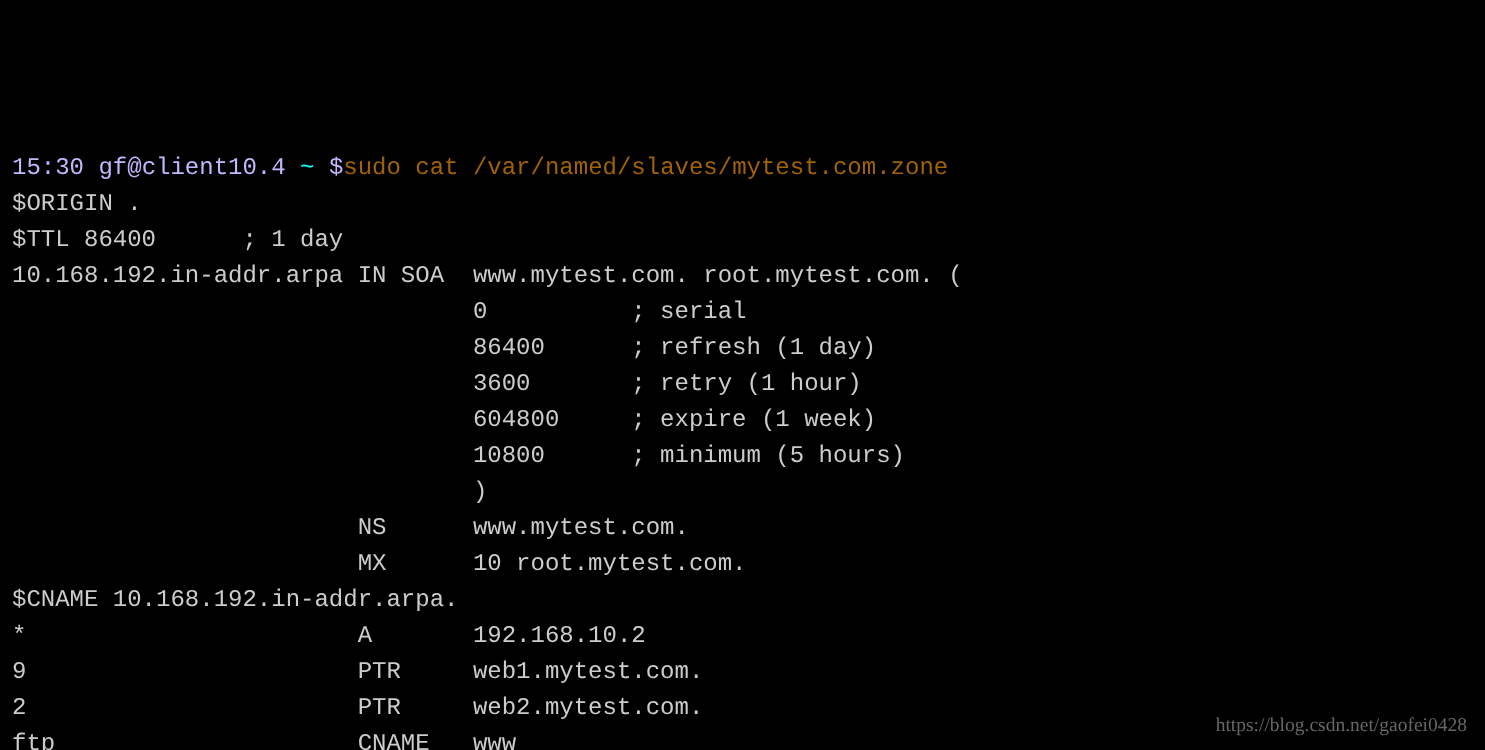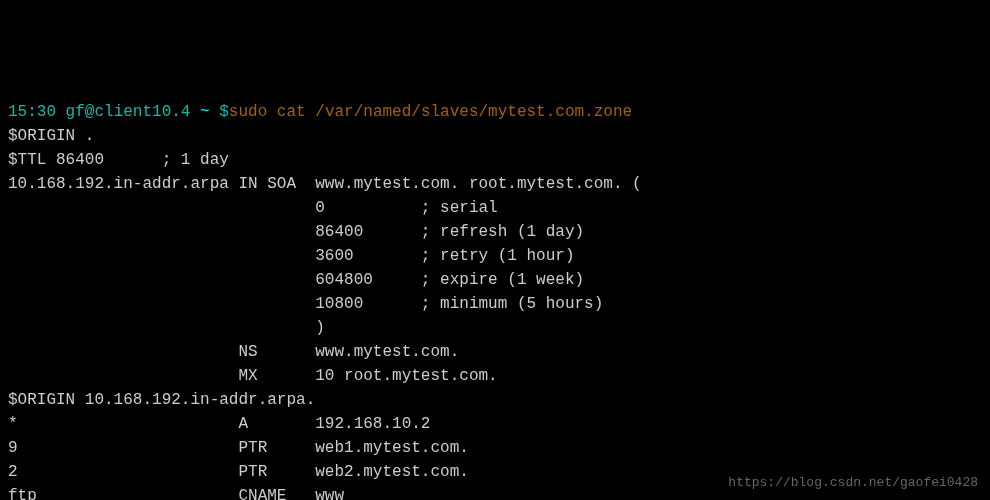--- a/index.html
+++ b/index.html
@@ -13,50 +13,50 @@
       font-family: 'Courier New', Consolas, monospace;
       font-size: 16px;
       line-height: 1.5;
       width: 990px;
       height: 500px;
       padding: 4px 8px;
       white-space: pre;
       position: relative;
       overflow: hidden;
     }
-    .green { color: #14b8a6; }
+    .green { color: #c4b5fd; }
     .cyan { color: #00ffff; }
     .white { color: #a16207; }
     .watermark {
       position: absolute;
       bottom: 8px;
       right: 12px;
       color: #666;
       font-size: 13px;
-      font-family: Liberation Mono, monospace;
+      font-family: Liberation Serif, serif;
     }
   </style>
 </head>
 <body>
 
 
 
 <div><span class="green">15:30</span><span class="green"> gf@client10.4 </span><span class="cyan">~ </span><span class="green">$</span><span class="white">sudo cat /var/named/slaves/mytest.com.zone</span>
 <span>$ORIGIN .</span>
 <span>$TTL 86400      ; 1 day</span>
 <span>10.168.192.in-addr.arpa IN SOA  www.mytest.com. root.mytest.com. (</span>
 <span>                                0          ; serial</span>
 <span>                                86400      ; refresh (1 day)</span>
 <span>                                3600       ; retry (1 hour)</span>
 <span>                                604800     ; expire (1 week)</span>
 <span>                                10800      ; minimum (5 hours)</span>
 <span>                                )</span>
 <span>                        NS      www.mytest.com.</span>
 <span>                        MX      10 root.mytest.com.</span>
-<span>$ORIGIN 10.168.192.in-addr.arpa.</span>
+<span>$CNAME 10.168.192.in-addr.arpa.</span>
 <span>*                       A       192.168.10.2</span>
 <span>9                       PTR     web1.mytest.com.</span>
 <span>2                       PTR     web2.mytest.com.</span>
 <span>ftp                     CNAME   www</span>
 
 
 
 </div>
 
 <div class="watermark">https://blog.csdn.net/gaofei0428</div>

